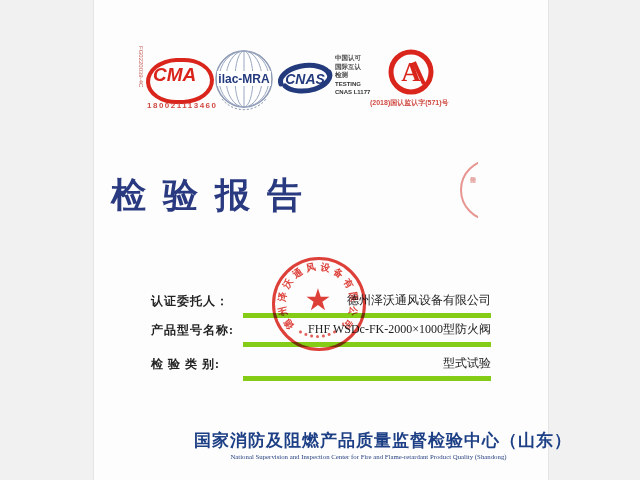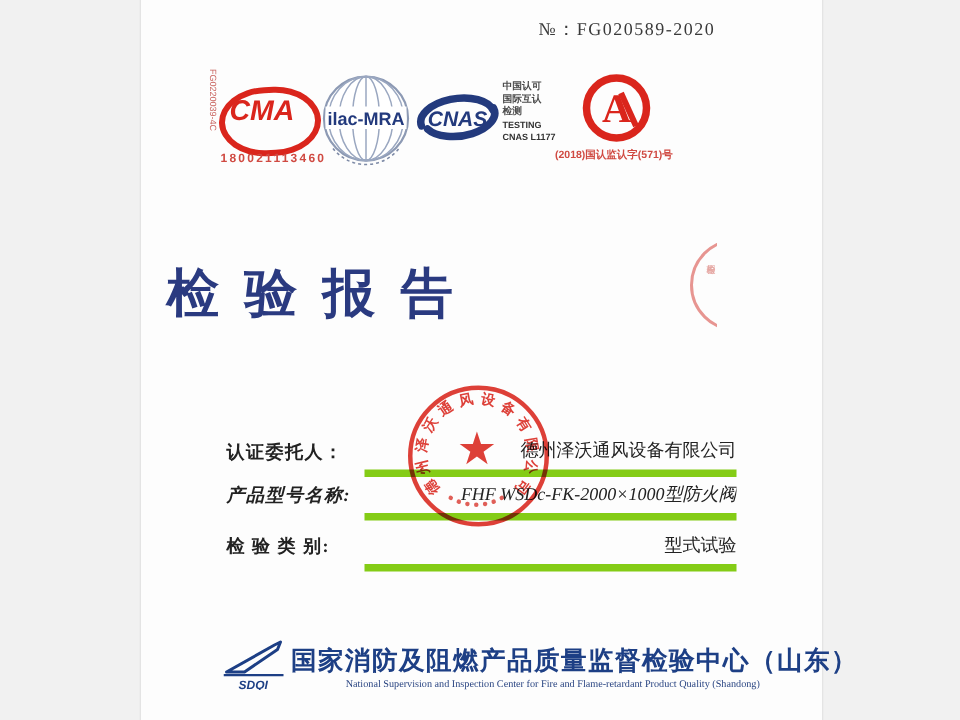--- a/index.html
+++ b/index.html
@@ -86,21 +86,21 @@
   
   .field{left:57px;width:340px;height:22px;text-align:right;}
   .field .lbl{
     position:absolute;left:0;top:0;font-size:12px;color:#222;font-weight:bold;
     letter-spacing:1px;white-space:nowrap;
   }
   .field .val{
     position:absolute;left:92px;top:-1px;width:248px;font-size:12px;color:#222;
     border-bottom:5px solid #84cc16;padding-bottom:4px;white-space:nowrap;overflow:hidden;
   }
-  .f1{top:293px;} .f2{top:322px;font-style:italic;} .f3{top:356px;}
+  .f1{top:293px;} .f2{top:322px;} .f3{top:356px;}
 
   
   .seal{
     left:176px;top:255px;width:96px;height:96px;mix-blend-mode:multiply;opacity:.92;
   }
   .seal .ring{
     position:absolute;left:2px;top:2px;width:88px;height:88px;border-radius:50%;
     border:3px solid #dd2f27;
   }
   .seal .star{
@@ -127,21 +127,20 @@
     font-family:"Liberation Serif",serif;white-space:nowrap;
   }
   .footer-logo{left:55px;top:426px;width:46px;height:34px;}
   svg{display:block;}
 </style>
 </head>
 <body>
 
 <div class="page">
 
-  <div class="abs report-no"><span>№：</span><span>FG020589-2020</span></div>
 
   <div class="abs side-code">FG0220039-4C</div>
 
   <div class="abs cma">
     <div class="cma-oval"></div>
     <div class="cma-text">CMA</div>
   </div>
   <div class="abs cma-number">180021113460</div>
 
   <div class="abs cnas">
@@ -221,24 +220,16 @@
       <div class="ch" style="transform: rotate(126deg) translateY(-36px);">司</div>
       <div class="dot" style="transform: rotate(150deg) translateY(-34px);"></div>
       <div class="dot" style="transform: rotate(160deg) translateY(-34px);"></div>
       <div class="dot" style="transform: rotate(170deg) translateY(-34px);"></div>
       <div class="dot" style="transform: rotate(180deg) translateY(-34px);"></div>
       <div class="dot" style="transform: rotate(190deg) translateY(-34px);"></div>
       <div class="dot" style="transform: rotate(200deg) translateY(-34px);"></div>
       <div class="dot" style="transform: rotate(210deg) translateY(-34px);"></div>
     </div>
 
-  <div class="abs footer-logo">
-    <svg width="46" height="34" viewBox="0 0 46 34">
-      <path d="M2,22 L34,4 L38,2 L36,7 L14,22 Z" fill="none" stroke="#1d3f85" stroke-width="2" stroke-linejoin="round"></path>
-      <line x1="0" y1="24" x2="40" y2="24" stroke="#1d3f85" stroke-width="1.5"></line>
-      <text x="10" y="33" font-family="Liberation Sans,sans-serif" font-size="8" font-style="italic" font-weight="bold" fill="#1d3f85">SDQI</text>
-    </svg>
-
-  </div>
   <div class="abs footer-zh">国家消防及阻燃产品质量监督检验中心（山东）</div>
   <div class="abs footer-en">National Supervision and Inspection Center for Fire and Flame-retardant Product Quality (Shandong)</div>
 
 </div>
 
 </body></html>

